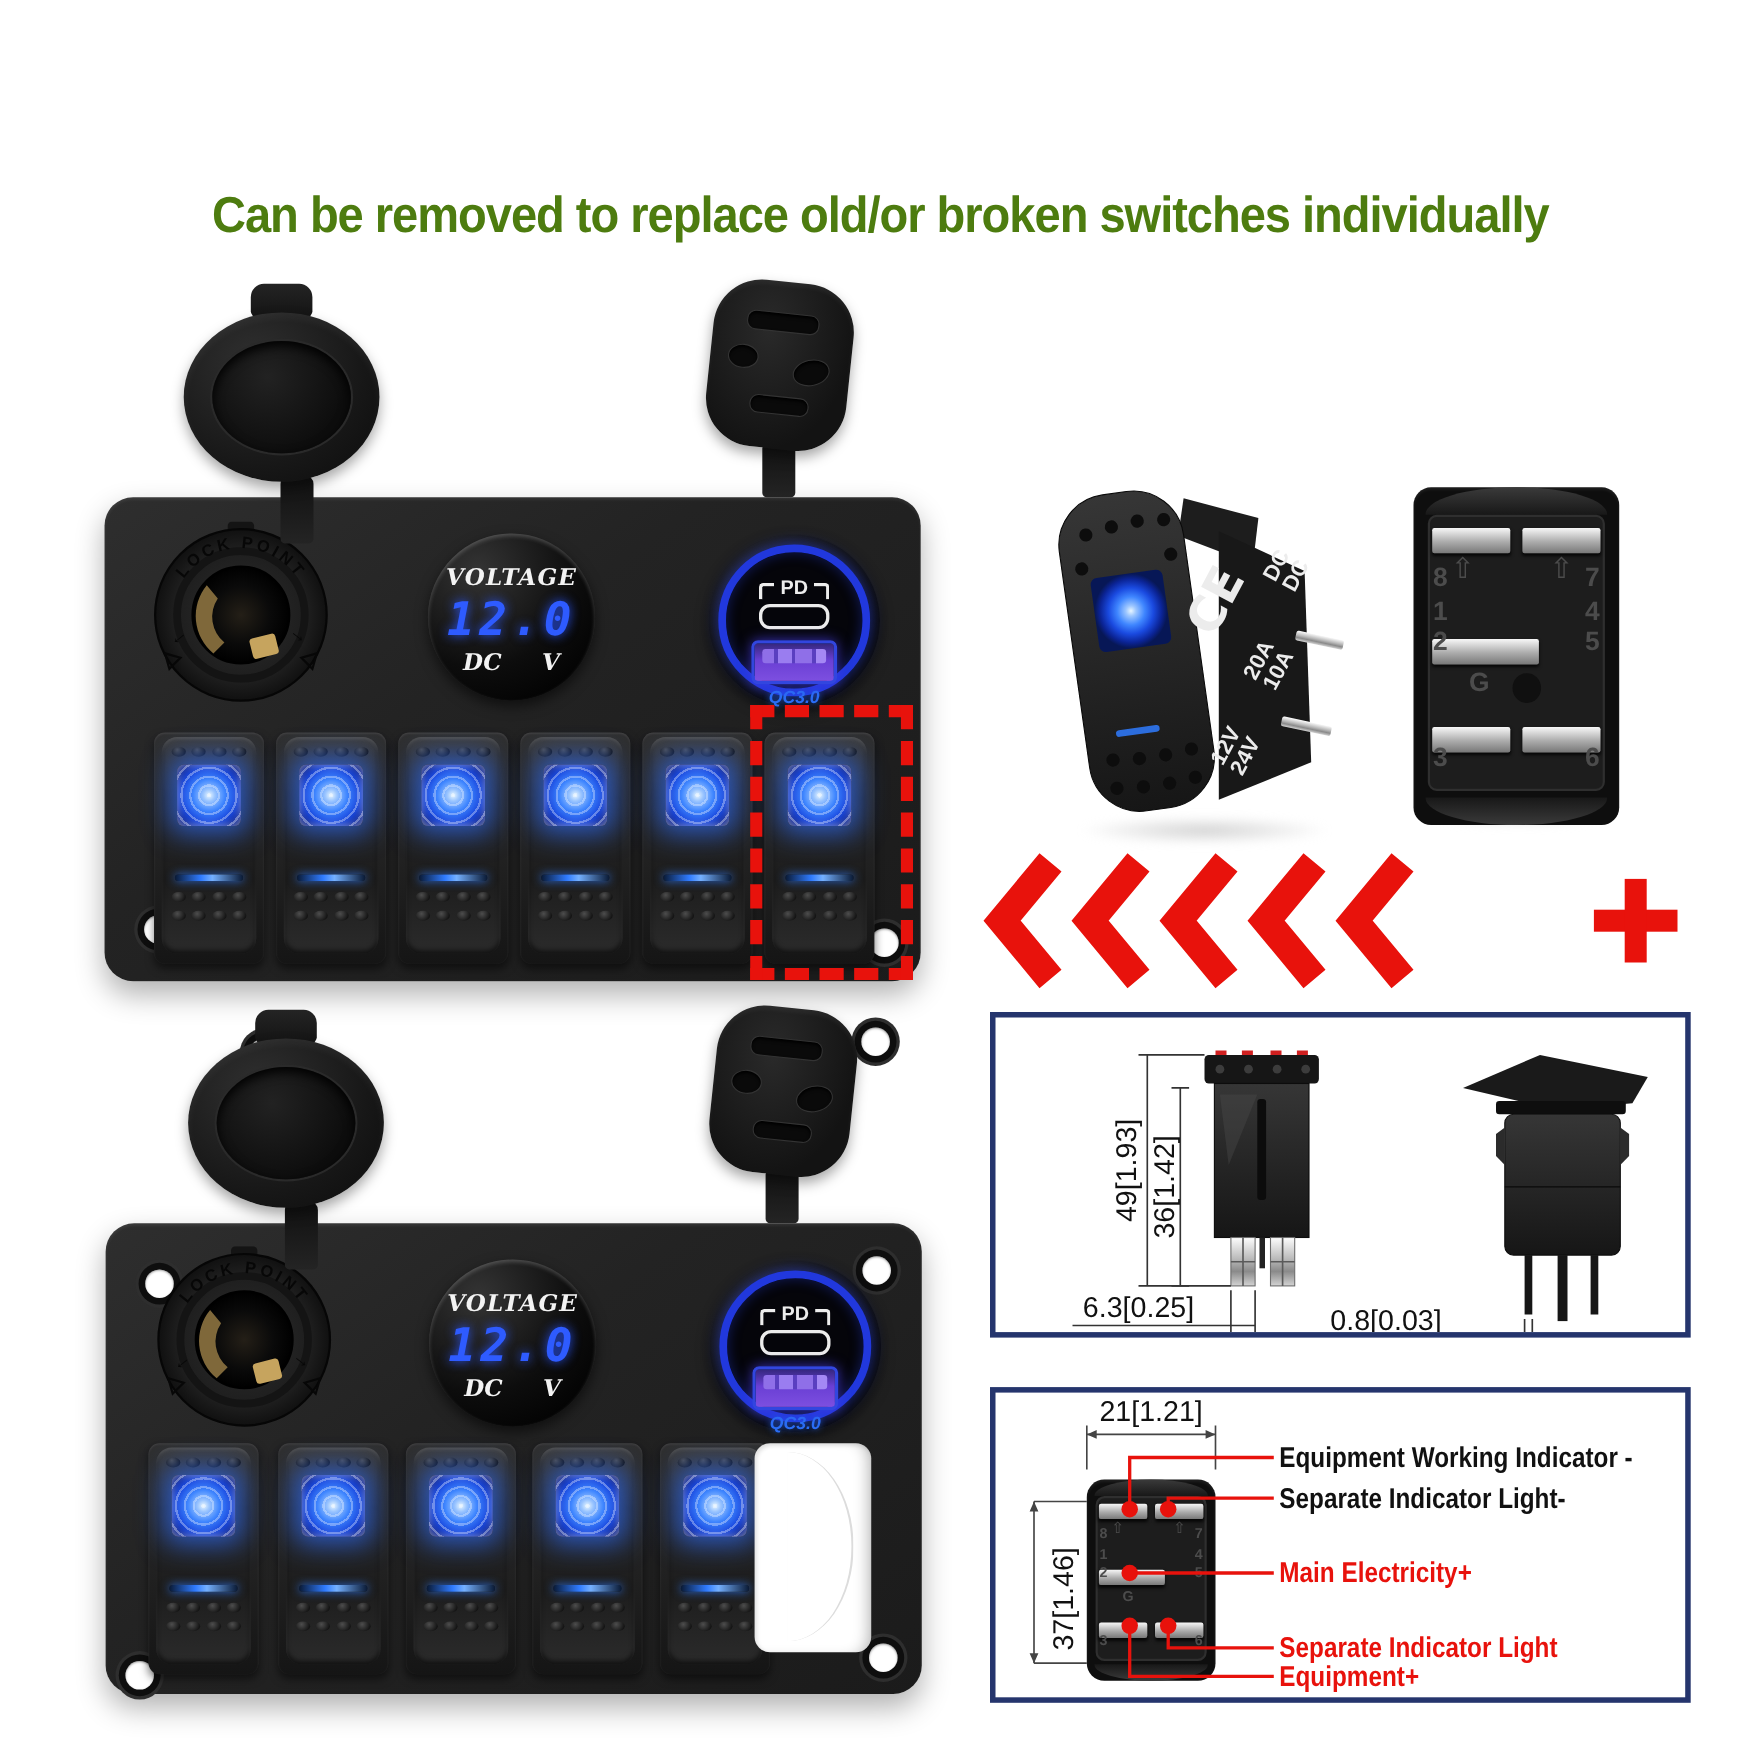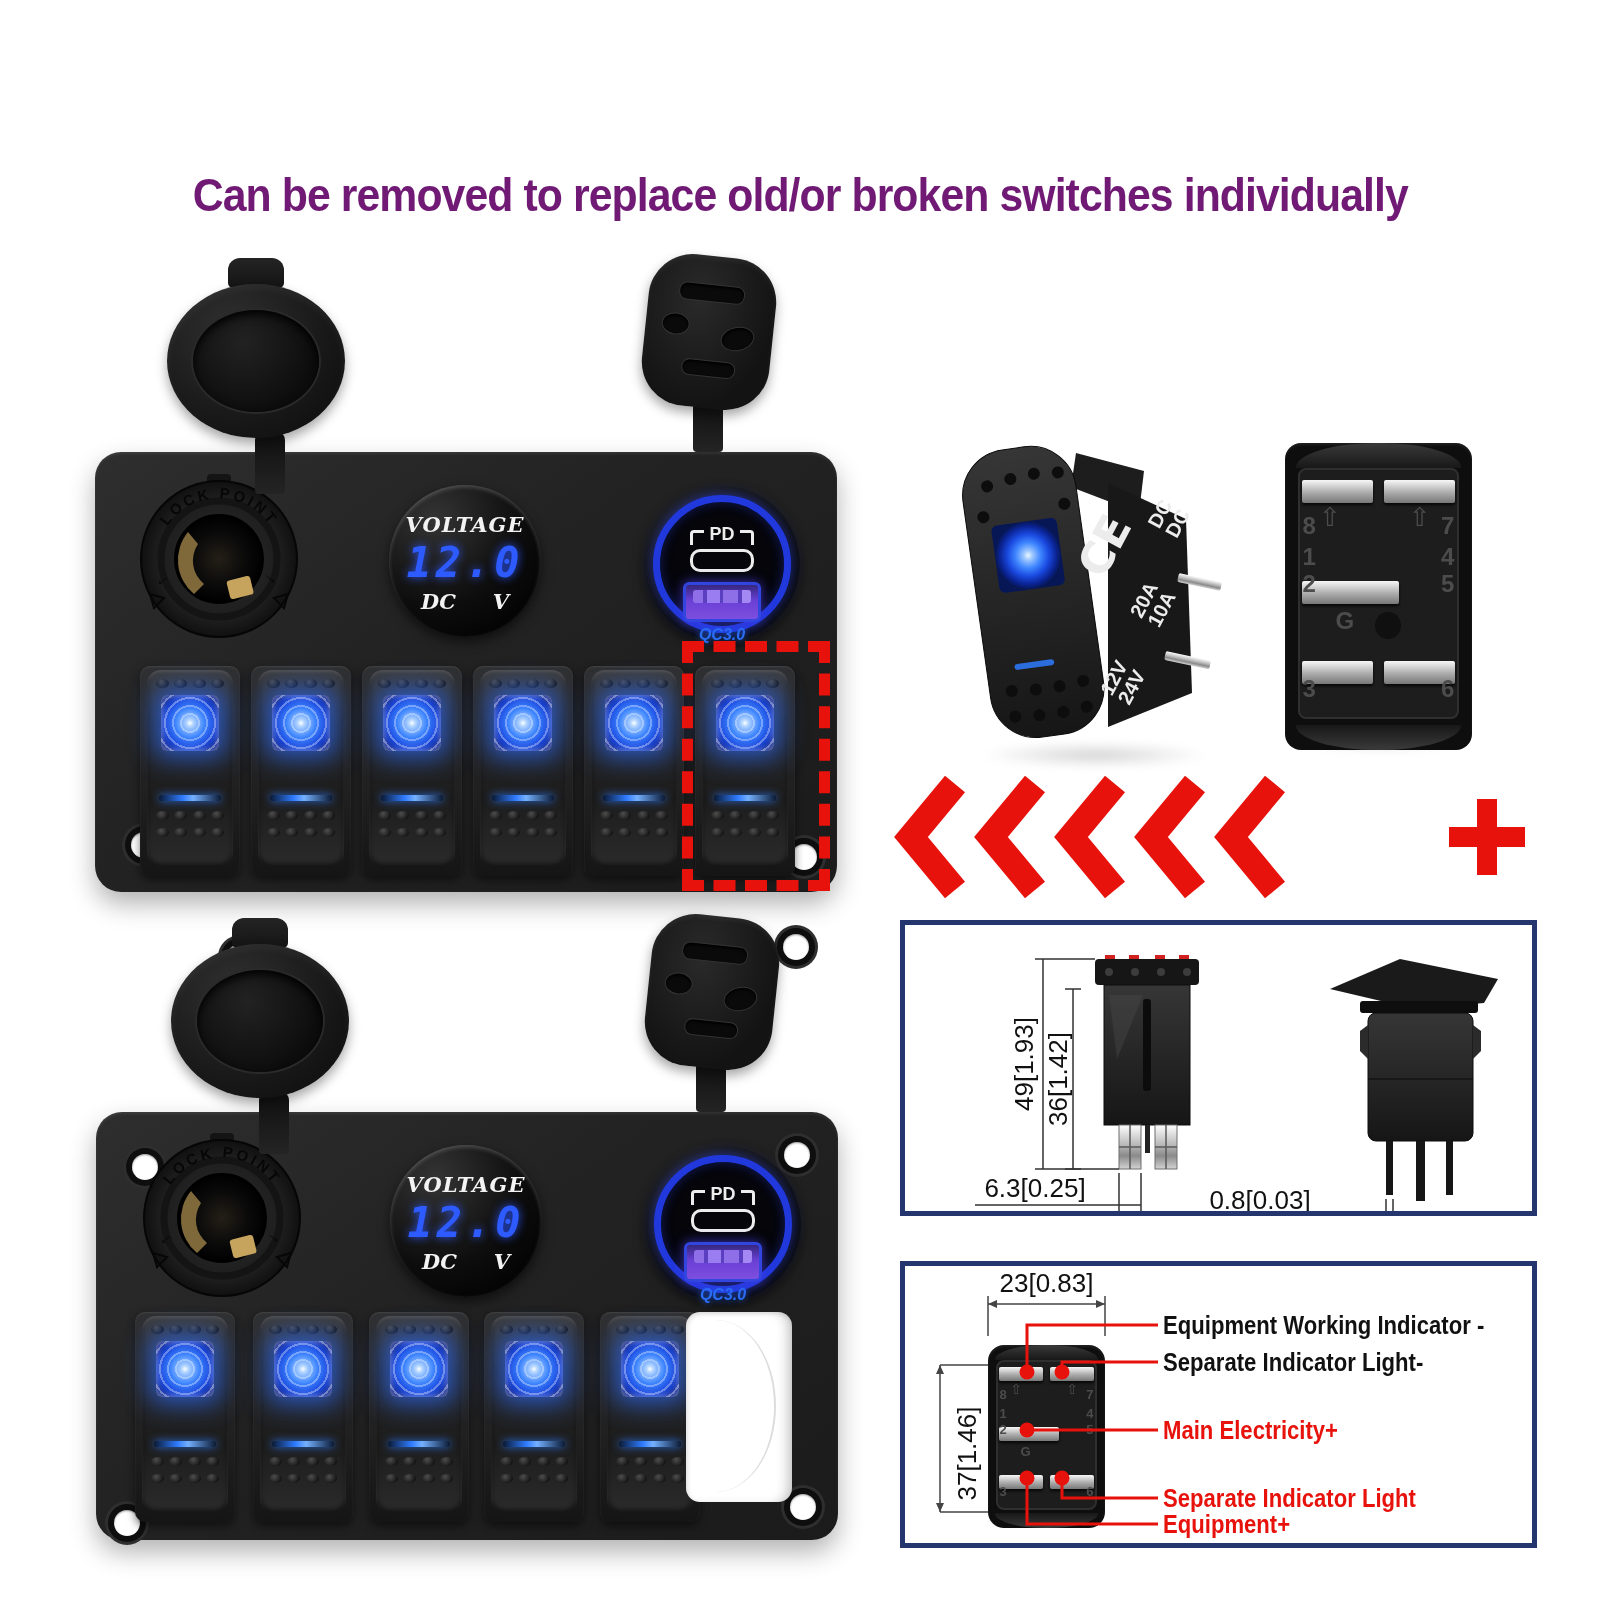--- a/index.html
+++ b/index.html
@@ -2,21 +2,21 @@
 <html><head>
 <meta charset="utf-8">
 <style>
   html,body{margin:0;padding:0;background:#fff;}
   .canvas{position:relative;width:1600px;height:1600px;background:#fff;overflow:hidden;font-family:"Liberation Sans",sans-serif;}
   .abs{position:absolute;}
 
   
   .title{left:0;right:0;top:62px;text-align:center;color:#1e3a70;}
   .title span{display:inline-block;font:700 114px "Liberation Serif",serif;transform:scaleX(.70);transform-origin:center;letter-spacing:1px;white-space:nowrap;}
-  .subtitle{left:0;right:0;top:168px;text-align:center;color:#701a75;}
+  .subtitle{left:0;right:0;top:168px;text-align:center;color:#4d7c0f;}
   .subtitle span{display:inline-block;font:700 46px "Liberation Sans",sans-serif;transform:scaleX(.93);transform-origin:center;letter-spacing:-1px;white-space:nowrap;}
 
   
   .plate{background:linear-gradient(145deg,#2e2e2e 0%,#232323 40%,#1b1b1b 100%);border-radius:26px;box-shadow:0 12px 26px rgba(0,0,0,.30), inset 0 2px 3px rgba(255,255,255,.08);}
   .hole{width:26px;height:26px;border-radius:50%;background:#fff;box-shadow:0 0 0 6px #0e0e0e,0 0 0 9px #2e2e2e, inset 0 1px 2px rgba(0,0,0,.4);}
 
   
   .capl .tab{width:56px;height:30px;border-radius:12px 12px 5px 5px;background:linear-gradient(#242424,#141414);margin:0 auto;}
   .capl .disc{width:178px;height:154px;border-radius:50%;background:radial-gradient(ellipse at 36% 30%,#303030,#171717 62%,#0b0b0b);box-shadow:inset 0 4px 8px rgba(255,255,255,.06), 0 6px 12px rgba(0,0,0,.35);position:relative;margin-top:-4px;}
   .capl .disc::after{content:"";position:absolute;inset:26px;border-radius:50%;background:radial-gradient(circle at 40% 32%,#222,#0d0d0d 70%);box-shadow:inset 0 4px 10px #000,0 0 0 2px #2a2a2a;}
@@ -509,21 +509,21 @@
       <path d="M35 99 l-4 9 h8 Z M35 246 l-4 -9 h8 Z" fill="#444"></path>
 
       <path d="M122 106 V59 H253 M157 106 V96 H253 M122 164 H253 M157 212 V232 H253 M122 212 V258 H253" stroke="#e8120c" stroke-width="3" fill="none"></path>
       <circle cx="122" cy="106" r="7.5" fill="#e8120c"></circle>
         <circle cx="157" cy="106" r="7.5" fill="#e8120c"></circle>
       <circle cx="122" cy="164" r="7.5" fill="#e8120c"></circle>
       <circle cx="122" cy="212" r="7.5" fill="#e8120c"></circle>
         <circle cx="157" cy="212" r="7.5" fill="#e8120c"></circle>
     </svg>
 
-    <div class="abs" style="left:83px;top:2px;width:117px;text-align:center;font:400 26px 'Liberation Sans',sans-serif;color:#111;">23[0.83]</div>
+    <div class="abs" style="left:83px;top:2px;width:117px;text-align:center;font:400 26px 'Liberation Sans',sans-serif;color:#111;">21[1.21]</div>
     <div class="abs" style="left:2px;top:172px;font:400 26px 'Liberation Sans',sans-serif;color:#111;transform:rotate(-90deg);transform-origin:center;width:120px;text-align:center;">37[1.46]</div>
 
     <div class="lbl lbl-k" style="left:258px;top:59px;">Equipment Working Indicator -</div>
     <div class="lbl lbl-k" style="left:258px;top:96px;">Separate Indicator Light-</div>
     <div class="lbl lbl-r" style="left:258px;top:164px;">Main Electricity+</div>
     <div class="lbl lbl-r" style="left:258px;top:232px;">Separate Indicator Light</div>
     <div class="lbl lbl-r" style="left:258px;top:258px;">Equipment+</div>
   </div>
 
   <div class="abs plate" style="left:96px;top:1112px;width:742px;height:428px;">

